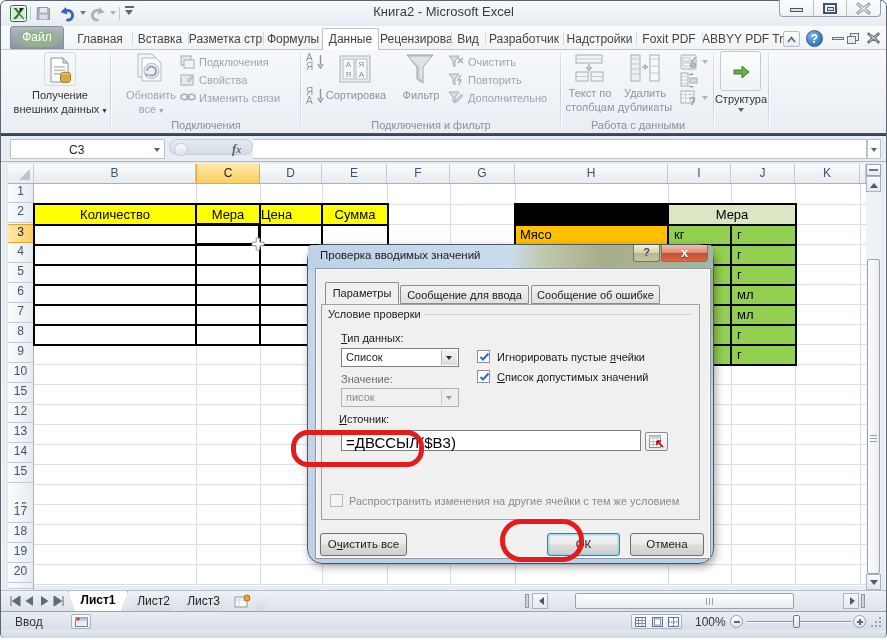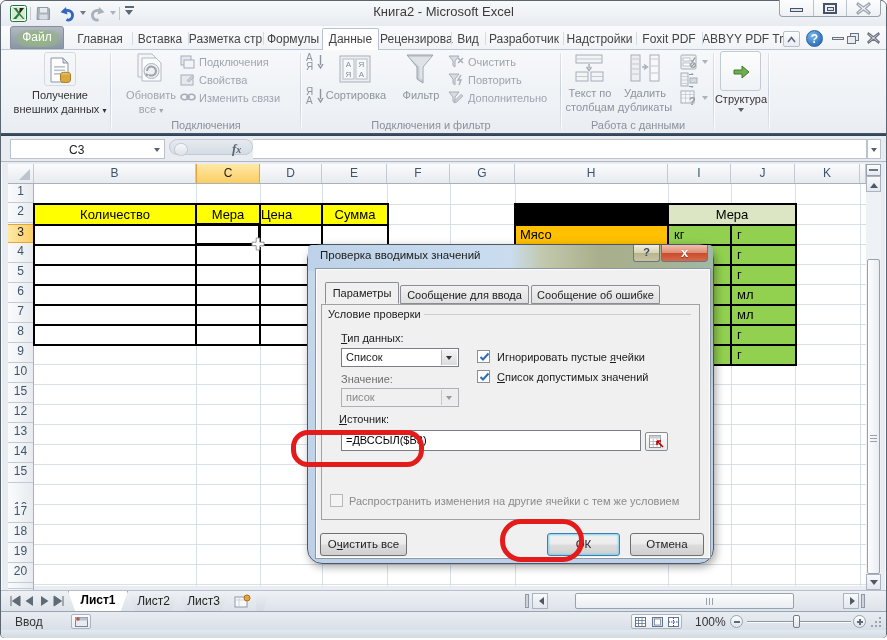--- a/index.html
+++ b/index.html
@@ -583,21 +583,21 @@
     <div class="dlbl" style="left:180px;top:101px"><u>С</u>писок допустимых значений</div>
     <div class="dlbl dis" style="left:24px;top:103px">Значение:</div>
     <div class="combo dis" style="left:24px;top:118px;width:118px">
       <div class="abs" style="left:4px;top:2px;font-size:11px;color:#8a8a8a">писок</div>
       <div class="abs" style="right:1px;top:1px;width:16px;height:15px;background:#ededee;border-left:1px solid #c5c7cb">
         <div class="abs" style="left:4px;top:6px;width:0;height:0;border:3.5px solid transparent;border-top:4px solid #9a9a9a"></div>
       </div>
     </div>
     <div class="dlbl" style="left:22px;top:143px"><u>И</u>сточник:</div>
     <div class="abs" style="left:24px;top:160px;width:300px;height:21px;background:#fff;border:1px solid #7a7d82">
-      <div class="abs" style="left:4px;top:3px;font-size:11px;color:#000">=ДВССЫЛ($B3)</div>
+      <div class="abs" style="left:4px;top:3px;font-size:15px;color:#000">=ДВССЫЛ($B3)</div>
     </div>
     <div class="abs" style="left:328px;top:162px;width:23px;height:19px;background:linear-gradient(#fdfdfd,#e8e9ea);border:1px solid #898c91;border-radius:2px">
       <svg class="abs" style="left:3px;top:2px" width="15" height="13" viewBox="0 0 15 13">
         <rect x="0.5" y="0.5" width="11" height="12" fill="#fff" stroke="#8a8d91"></rect>
         <rect x="0.5" y="0.5" width="11" height="3" fill="#c9ced6"></rect>
         <path d="M0.5 6.5 h11 M0.5 9.5 h11 M4.2 3.5 v9 M8 3.5 v9" stroke="#aab0b8" stroke-width=".8"></path>
         <path d="M14 12 L8 6 M8 6 v4 M8 6 h4" stroke="#c00000" stroke-width="1.6" fill="none"></path>
       </svg>
     </div>
     <div class="cbx" style="left:13px;top:224px;background:#f4f4f4;border-color:#b8b8b8"></div>

